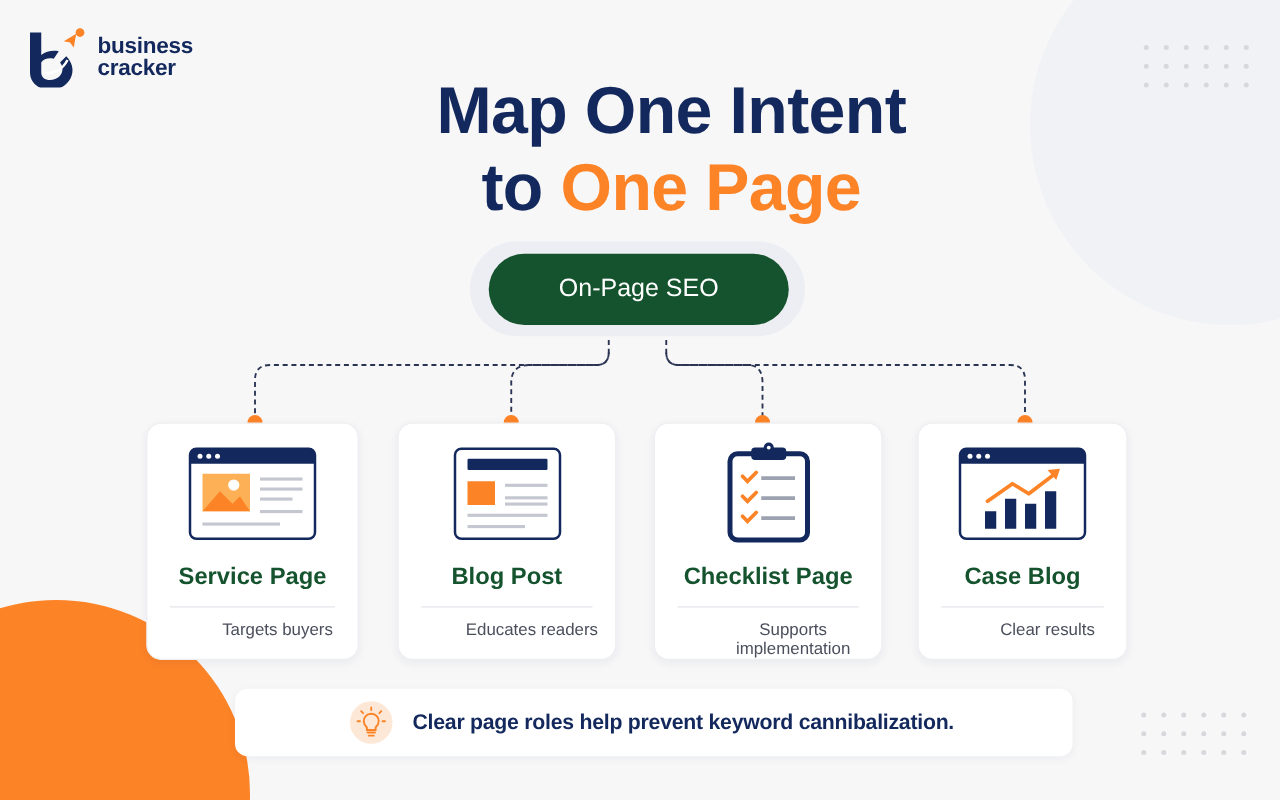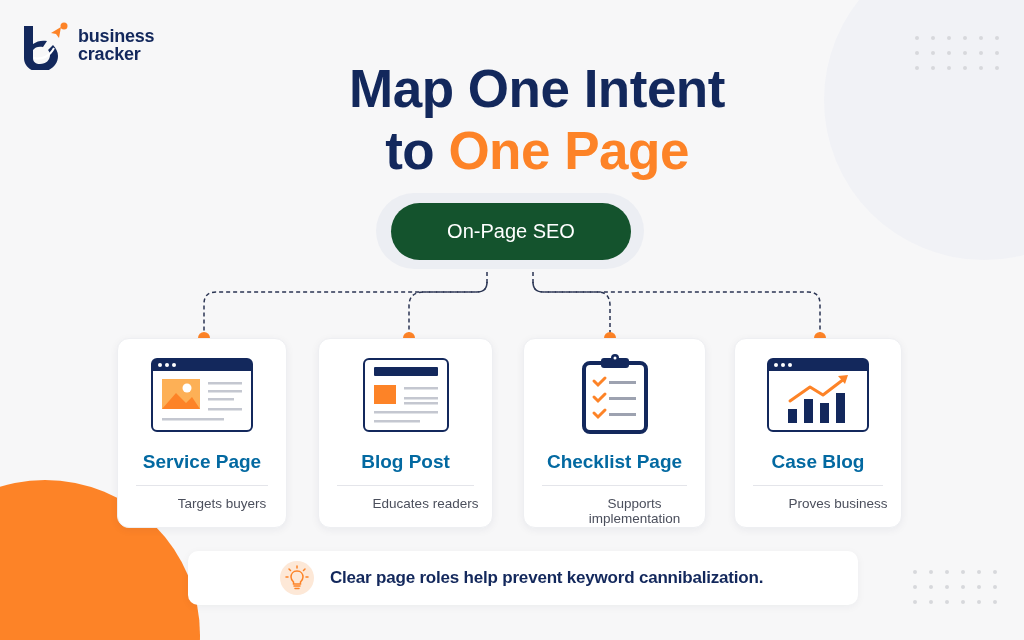--- a/index.html
+++ b/index.html
@@ -65,21 +65,21 @@
   
   .card {
     position: absolute; top: 338px; height: 190px;
     background: #ffffff; border-radius: 12px;
     box-shadow: 0 2px 8px rgba(20,30,60,0.06);
     border: 1px solid #eeeff2;
   }
   .card .icon { position: absolute; left: 50%; top: 18px; transform: translateX(-50%); }
   .card .card-title {
     position: absolute; left: 0; right: 0; top: 112px;
-    text-align: center; font-weight: 700; font-size: 19px; color: #0369a1;
+    text-align: center; font-weight: 700; font-size: 19px; color: #14532d;
   }
   .card .divider {
     position: absolute; left: 18px; right: 18px; top: 146px; height: 1px; background: #e4e5ea;
   }
   .card .card-sub {
     position: absolute; left: 0; right: 0; top: 157px;
     text-align: center; font-size: 13.5px; color: #4b4f5c; padding-left: 40px;
   }
   .node-dot {
     position: absolute; width: 12px; height: 12px; border-radius: 50%; background: #fd8327;
@@ -245,21 +245,21 @@
       <circle cx="24" cy="8" r="2" fill="#fff"></circle>
     <rect x="22" y="52" width="9" height="14" fill="#13285c"></rect>
     <rect x="38" y="42" width="9" height="24" fill="#13285c"></rect>
     <rect x="54" y="46" width="9" height="20" fill="#13285c"></rect>
     <rect x="70" y="36" width="9" height="30" fill="#13285c"></rect>
     <path d="M24 44 L44 30 L57 38 L78 22" stroke="#fd8327" stroke-width="3" fill="none" stroke-linecap="round" stroke-linejoin="round"></path>
     <path d="M72 19 L82 18 L79 27 z" fill="#fd8327"></path>
   </svg>
   <div class="card-title">Case Blog</div>
   <div class="divider"></div>
-  <div class="card-sub">Proves business</div>
+  <div class="card-sub">Clear results</div>
 </div>
 
 <div class="tip">
   <div class="tip-icon">
     <svg width="24" height="26" viewBox="0 0 24 26">
       <g stroke="#fd8327" stroke-width="1.5" fill="none" stroke-linecap="round">
         <path d="M12 6 c-4 0 -6 3 -6 6 c0 2.5 1.5 4 2.5 5 v2 h7 v-2 c1 -1 2.5 -2.5 2.5 -5 c0 -3 -2 -6 -6 -6 z"></path>
         <path d="M9 21 h6 M10 23.5 h4"></path>
         <path d="M12 1 v2 M4 4 l1.5 1.5 M20 4 l-1.5 1.5 M1 12 h2 M21 12 h2"></path>
       </g>

